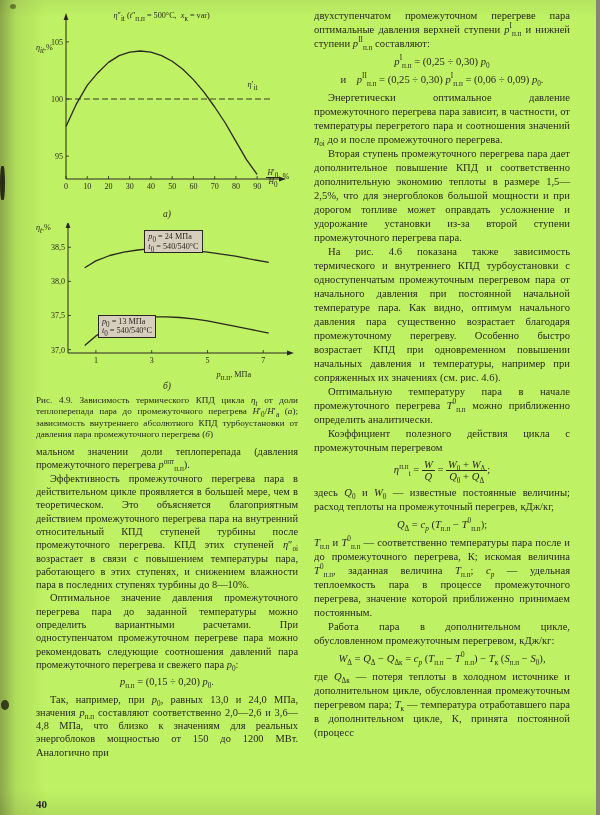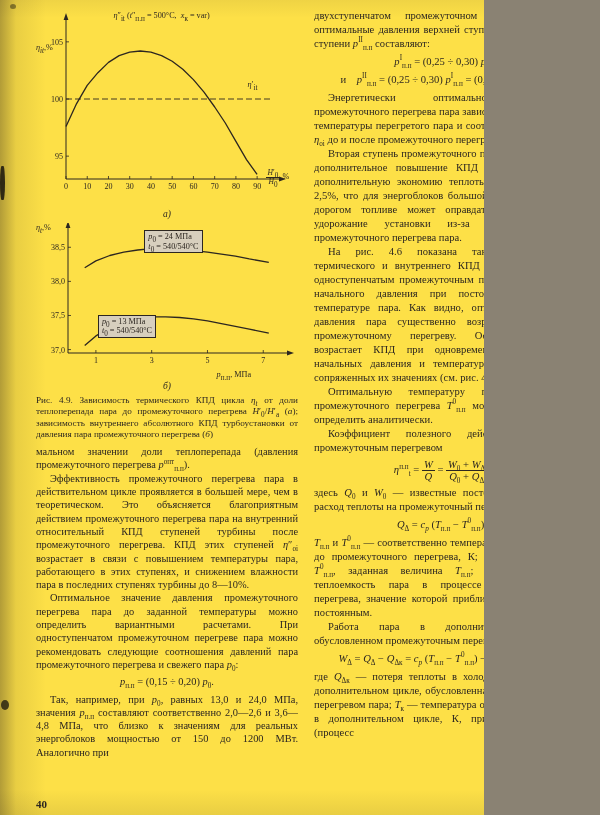--- a/index.html
+++ b/index.html
@@ -1,20 +1,20 @@
 <!DOCTYPE html>
 <html lang="ru"><head>
 <meta charset="utf-8">
 <style>
   *{box-sizing:border-box;margin:0;padding:0}
   html,body{width:600px;height:815px}
   body{background:#8a8273}
   .page{
-    position:relative;width:484px;height:815px;overflow:hidden;
-    background:#fde047;
+    position:relative;width:596px;height:815px;overflow:hidden;
+    background:#bef264;
     color:#2c2620;
     font-family:"Liberation Serif","DejaVu Serif",serif;
   }
   .page::before{
     content:"";position:absolute;inset:0;pointer-events:none;z-index:5;
     background:
       linear-gradient(90deg, rgba(55,45,30,.38), rgba(55,45,30,.10) 16px, rgba(55,45,30,0) 46px),
       linear-gradient(0deg, rgba(55,45,30,.10), rgba(55,45,30,0) 26px),
       linear-gradient(180deg, rgba(55,45,30,.07), rgba(55,45,30,0) 18px);
   }

